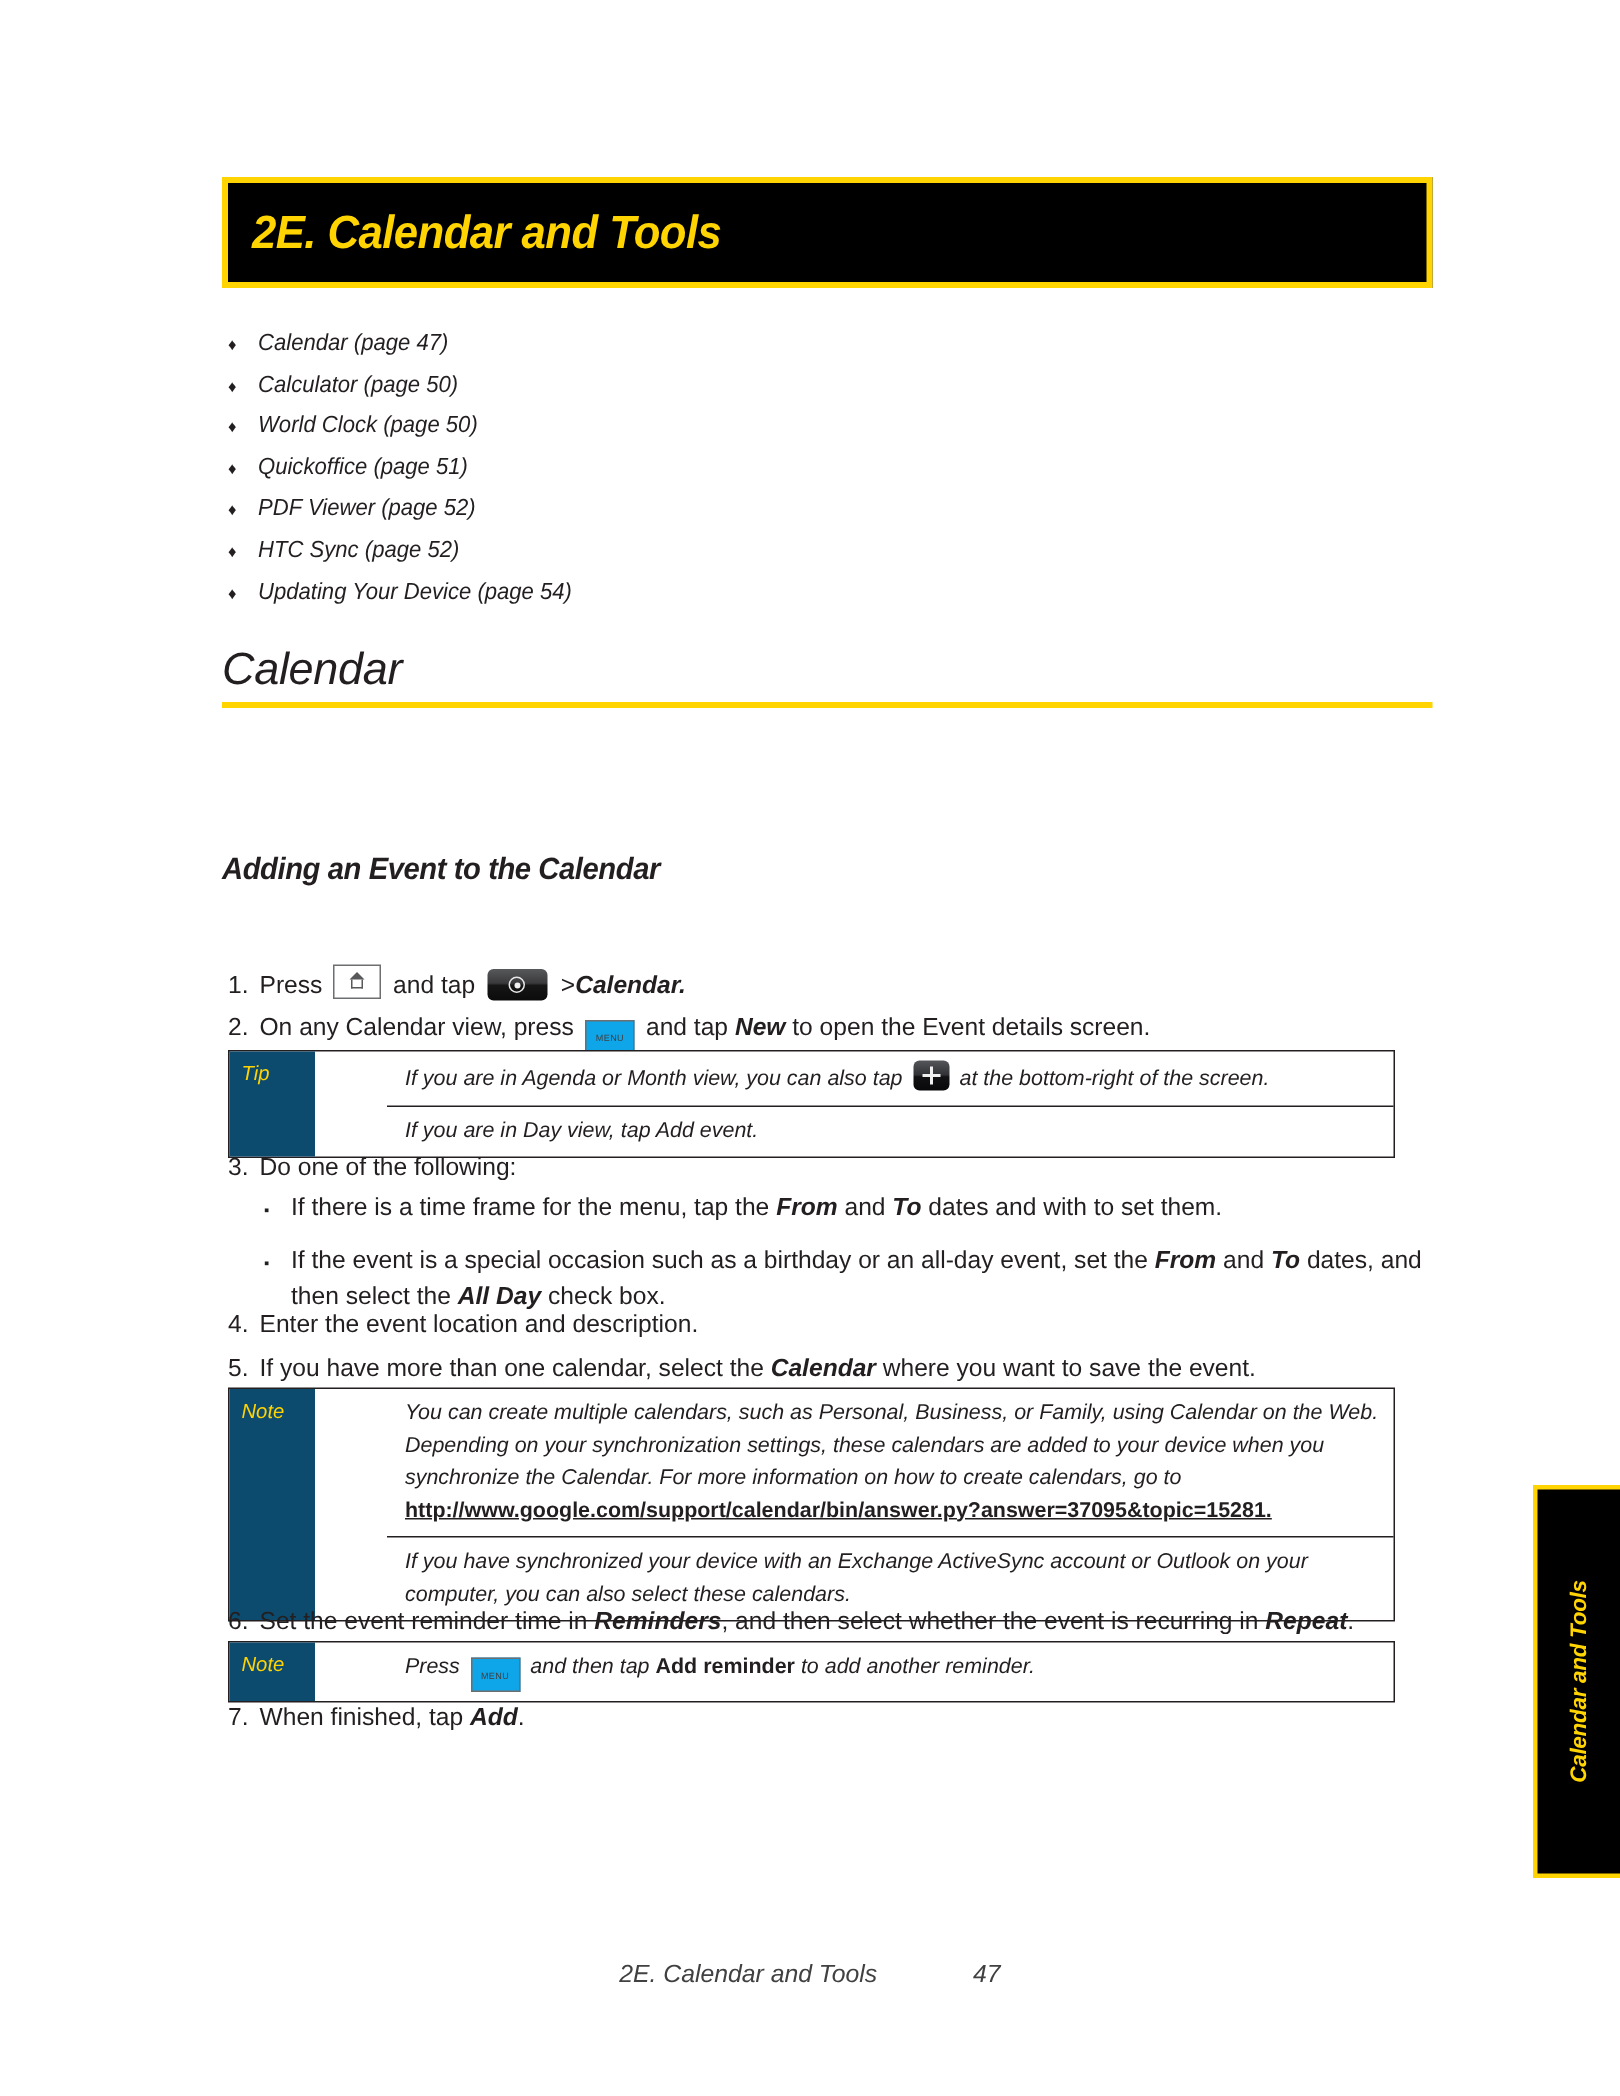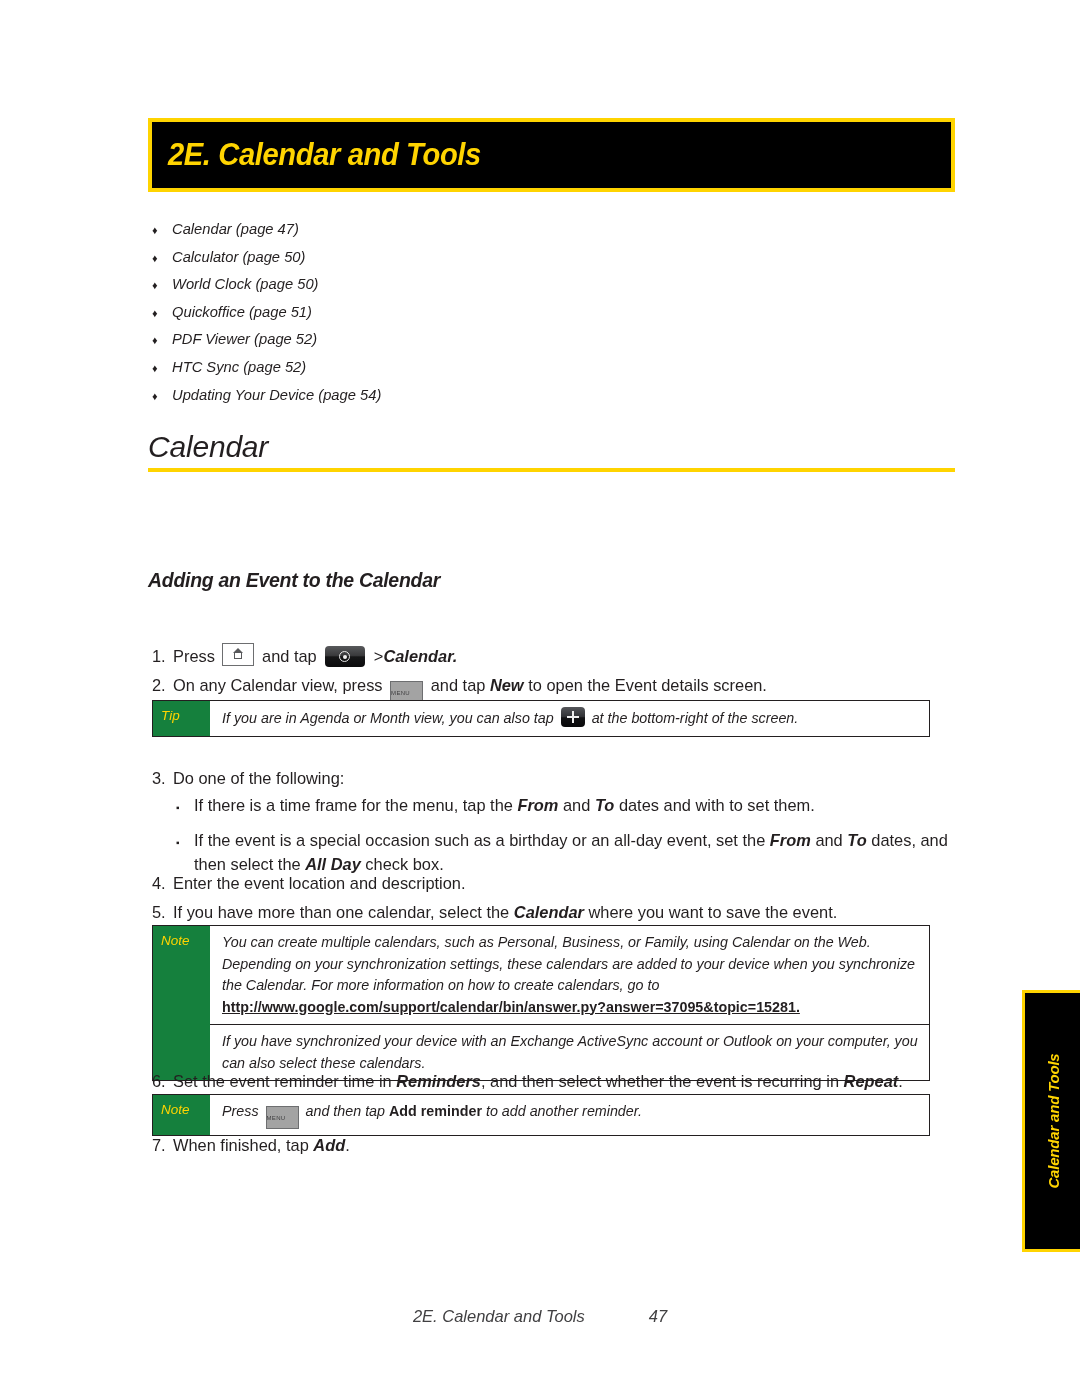--- a/index.html
+++ b/index.html
@@ -176,26 +176,26 @@
     left: 11px; top: 9px;
     width: 6px; height: 5px;
     border: 1px solid #58595b;
     border-top: none;
   }
   .key-menu {
     display: inline-block;
     min-width: 31px;
     height: 21px;
     border: 1px solid #6d6e70;
-    background: #a3a3a3;
+    background: #0ea5e9;
     vertical-align: -4px;
     margin: 0 3px;
     font-size: 8px;
     line-height: 21px;
-    text-align: left;
+    text-align: center;
     font-style: normal;
     font-weight: normal;
     letter-spacing: 0.3px;
     color: #414042;
     font-variant: small-caps;
   }
   .btn-launcher {
     display: inline-block;
     width: 40px;
     height: 21px;
@@ -253,34 +253,35 @@
     left: 152px;
     width: 778px;
     border: 1.5px solid #231f20;
     box-sizing: border-box;
     display: flex;
     background: #ffffff;
   }
   .callout-label {
     width: 57px;
     flex: none;
-    background: #15803d;
+    background: #0c4a6e;
     color: #FFD400;
     font-style: italic;
     font-size: 13.5px;
     padding: 7px 0 0 8px;
     box-sizing: border-box;
   }
   .callout-body { flex: 1; min-width: 0; }
   .callout-row {
     font-size: 14.3px;
     font-style: italic;
     line-height: 21.5px;
     padding: 6px 10px 6px 12px;
     color: #231f20;
+    margin-left: 48px;
   }
   .callout-row + .callout-row { border-top: 1px solid #231f20; }
   .url { font-style: normal; font-weight: bold; text-decoration: underline; }
 
   
   .side-tab {
     position: absolute;
     left: 1022px;
     top: 990px;
     width: 58px;
@@ -377,20 +378,21 @@
 
   <div class="step" style="top:673px;">
     <span class="step-num">2.</span>
     <span class="step-text"><span>On any Calendar view, press</span>&nbsp;<span class="key-menu">menu</span>&nbsp;<span>and tap</span>&nbsp;<span class="bi">New</span>&nbsp;<span>to open the Event details screen.</span></span>
   </div>
 
   <div class="callout" style="top:700px;">
     <div class="callout-label">Tip</div>
     <div class="callout-body">
       <div class="callout-row"><span>If you are in Agenda or Month view, you can also tap</span>&nbsp;<span class="btn-plus"></span>&nbsp;<span>at the bottom-right of the screen.</span></div>
+      <div class="callout-row">If you are in Day view, tap Add event.</div>
     </div>
   </div>
 
   <div class="step" style="top:766px;">
     <span class="step-num">3.</span>
     <span class="step-text">Do one of the following:</span>
   </div>
 
   <div class="sub-list" style="top:793px;">
     <div class="sub-item">

